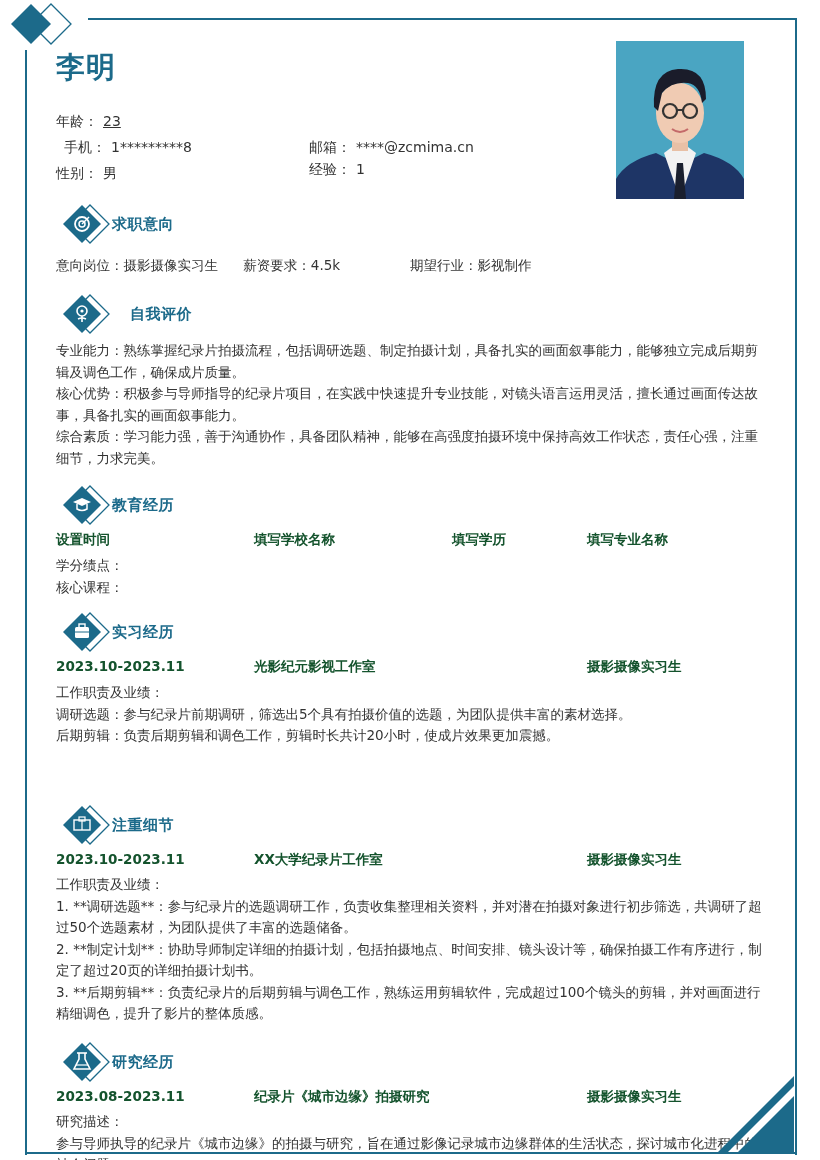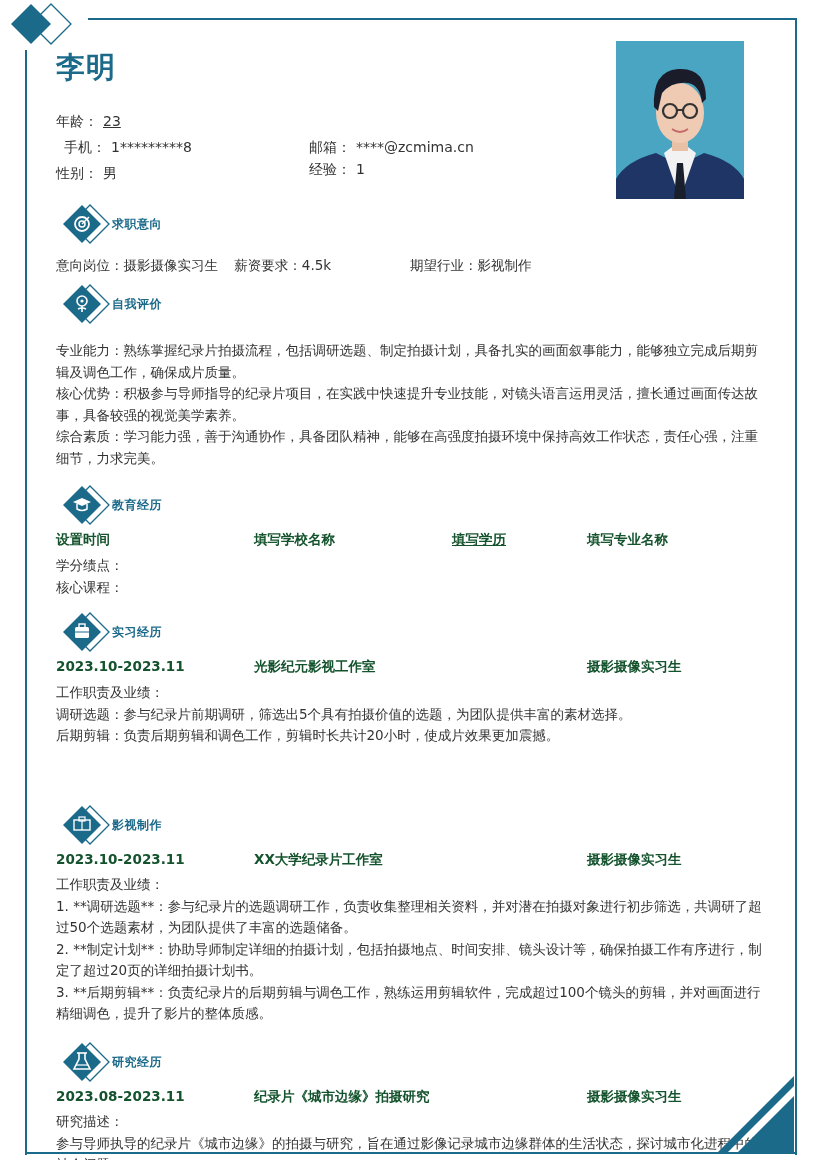--- a/index.html
+++ b/index.html
@@ -16,21 +16,21 @@
   .corner-tl { position: absolute; left: 0; top: 0; width: 80px; height: 50px; z-index: 4; }
   .corner-br { position: absolute; left: 716px; top: 1072px; width: 80px; height: 82px; z-index: 6; }
 
   .name { position: absolute; left: 56px; top: 48px; font-size: 29px; font-weight: bold; color: #1c6a8a; letter-spacing: 1px; }
   .info { position: absolute; font-size: 14px; color: #333; line-height: 26px; }
   .info .k { display: inline-block; width: 47px; }
   .photo { position: absolute; left: 616px; top: 41px; width: 128px; height: 158px; overflow: hidden; }
 
   .section-title { position: absolute; left: 60px; height: 40px; display: flex; align-items: center; }
   .section-title .ic { width: 52px; height: 40px; position: relative; }
-  .section-title .label { font-size: 12px; font-weight: bold; color: #1c6a8a; margin-left: 0px; letter-spacing: 0.5px; }
+  .section-title .label { font-size: 15px; font-weight: bold; color: #1c6a8a; margin-left: 0px; letter-spacing: 0.5px; }
 
   .text { position: absolute; left: 56px; width: 710px; font-size: 13.5px; line-height: 21.5px; color: #333; }
   .row-bold { position: absolute; left: 56px; width: 710px; height: 22px; font-size: 13.5px; font-weight: bold; color: #14532d; }
   .row-bold span { position: absolute; top: 0; white-space: nowrap; }
 </style>
 </head>
 <body>
 
 <div class="frame-top"></div>
 <div class="frame-right"></div>
@@ -84,54 +84,54 @@
     <polygon points="30,1 49,20 30,39 11,20" fill="#fff" stroke="#1c6a8a" stroke-width="1.3"></polygon>
     <polygon points="22,1 41,20 22,39 3,20" fill="#1c6a8a"></polygon>
     <circle cx="22" cy="20" r="7" fill="none" stroke="#fff" stroke-width="1.8"></circle>
     <circle cx="22" cy="20" r="3" fill="none" stroke="#fff" stroke-width="1.5"></circle>
     <line x1="22" y1="20" x2="29" y2="13" stroke="#fff" stroke-width="1.5"></line>
   </svg>
   <span class="label">求职意向</span>
 </div>
 <div class="text" style="top:255px;">
   <span>意向岗位：摄影摄像实习生</span>
-  <span style="margin-left:12px;">薪资要求：4.5k</span>
+  <span style="margin-left:21px;">薪资要求：4.5k</span>
   <span style="position:absolute; left:354px;">期望行业：影视制作</span>
 </div>
 
-<div class="section-title" style="top:284px;">
+<div class="section-title" style="top:294px;gap:18px;">
   <svg class="ic" viewBox="0 0 52 40">
     <polygon points="30,1 49,20 30,39 11,20" fill="#fff" stroke="#1c6a8a" stroke-width="1.3"></polygon>
     <polygon points="22,1 41,20 22,39 3,20" fill="#1c6a8a"></polygon>
     <circle cx="22" cy="17" r="5" fill="none" stroke="#fff" stroke-width="1.6"></circle>
     <circle cx="22" cy="17" r="1.6" fill="#fff"></circle>
     <line x1="22" y1="22" x2="22" y2="28" stroke="#fff" stroke-width="1.6"></line>
     <path d="M18,25 Q22,23 26,25" fill="none" stroke="#fff" stroke-width="1.4"></path>
   </svg>
   <span class="label">自我评价</span>
 </div>
 <div class="text" style="top:340px;">
   <div>专业能力：熟练掌握纪录片拍摄流程，包括调研选题、制定拍摄计划，具备扎实的画面叙事能力，能够独立完成后期剪辑及调色工作，确保成片质量。</div>
-  <div>核心优势：积极参与导师指导的纪录片项目，在实践中快速提升专业技能，对镜头语言运用灵活，擅长通过画面传达故事，具备较强的视觉美学素养。</div>
+  <div>核心优势：积极参与导师指导的纪录片项目，在实践中快速提升专业技能，对镜头语言运用灵活，擅长通过画面传达故事，具备扎实的画面叙事能力。</div>
   <div>综合素质：学习能力强，善于沟通协作，具备团队精神，能够在高强度拍摄环境中保持高效工作状态，责任心强，注重细节，力求完美。</div>
 </div>
 
 <div class="section-title" style="top:485px;">
   <svg class="ic" viewBox="0 0 52 40">
     <polygon points="30,1 49,20 30,39 11,20" fill="#fff" stroke="#1c6a8a" stroke-width="1.3"></polygon>
     <polygon points="22,1 41,20 22,39 3,20" fill="#1c6a8a"></polygon>
     <polygon points="22,13 31,17 22,21 13,17" fill="#fff"></polygon>
     <path d="M17,19 L17,24 Q22,27 27,24 L27,19" fill="none" stroke="#fff" stroke-width="1.5"></path>
   </svg>
   <span class="label">教育经历</span>
 </div>
 <div class="row-bold" style="top:531px;">
   <span style="left:0;">设置时间</span>
   <span style="left:198px;">填写学校名称</span>
-  <span style="left:396px;text-decoration:underline;">填写学历</span>
+  <span style="left:396px;">填写学历</span>
   <span style="left:531px;">填写专业名称</span>
 </div>
 <div class="text" style="top:555px;">
   <div>学分绩点：</div>
   <div>核心课程：</div>
 </div>
 
 <div class="section-title" style="top:612px;">
   <svg class="ic" viewBox="0 0 52 40">
     <polygon points="30,1 49,20 30,39 11,20" fill="#fff" stroke="#1c6a8a" stroke-width="1.3"></polygon>
@@ -154,21 +154,21 @@
 </div>
 
 <div class="section-title" style="top:805px;">
   <svg class="ic" viewBox="0 0 52 40">
     <polygon points="30,1 49,20 30,39 11,20" fill="#fff" stroke="#1c6a8a" stroke-width="1.3"></polygon>
     <polygon points="22,1 41,20 22,39 3,20" fill="#1c6a8a"></polygon>
     <rect x="14" y="15" width="16" height="10" fill="none" stroke="#fff" stroke-width="1.4"></rect>
     <rect x="19" y="12" width="6" height="4" fill="none" stroke="#fff" stroke-width="1.2"></rect>
     <line x1="22" y1="15" x2="22" y2="25" stroke="#fff" stroke-width="1.2"></line>
   </svg>
-  <span class="label">影视制作</span>
+  <span class="label">注重细节</span>
 </div>
 <div class="row-bold" style="top:851px;">
   <span style="left:0;">2023.10-2023.11</span>
   <span style="left:198px;">XX大学纪录片工作室</span>
   <span style="left:531px;">摄影摄像实习生</span>
 </div>
 <div class="text" style="top:874px;">
   <div>工作职责及业绩：</div>
   <div>1. **调研选题**：参与纪录片的选题调研工作，负责收集整理相关资料，并对潜在拍摄对象进行初步筛选，共调研了超过50个选题素材，为团队提供了丰富的选题储备。</div>
   <div>2. **制定计划**：协助导师制定详细的拍摄计划，包括拍摄地点、时间安排、镜头设计等，确保拍摄工作有序进行，制定了超过20页的详细拍摄计划书。</div>

